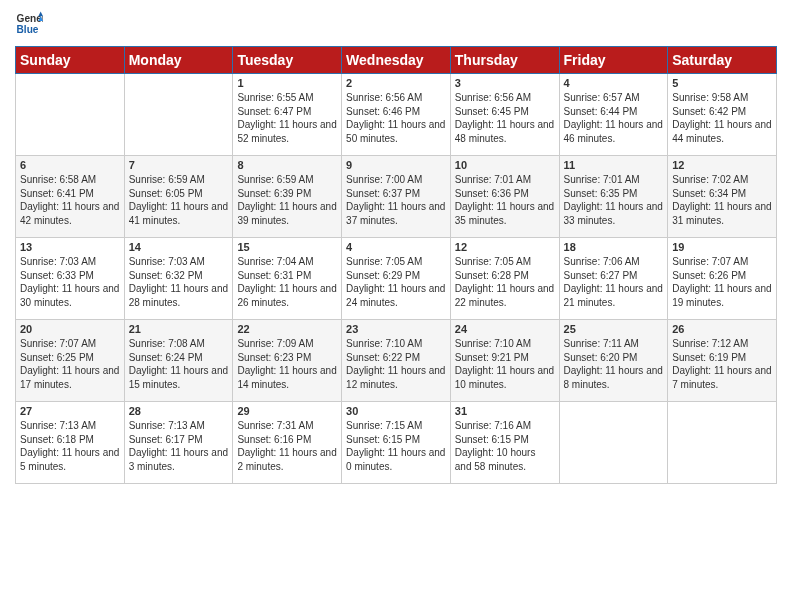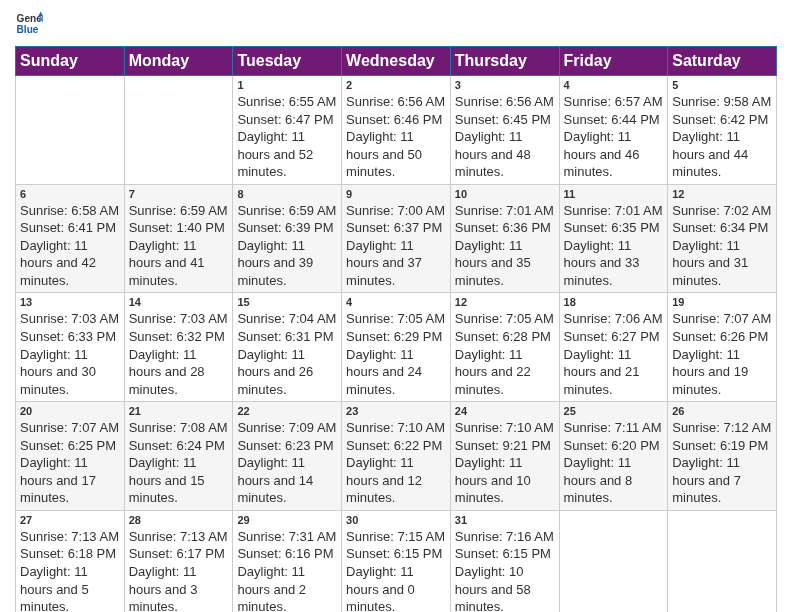--- a/index.html
+++ b/index.html
@@ -44,23 +44,23 @@
       font-size: 13px;
       color: #555;
       margin-top: 2px;
     }
     .calendar {
       width: 100%;
       border-collapse: collapse;
       border: 1px solid #ccc;
     }
     .calendar th {
-      background: #701a75;
+      background: #b91c1c;
       color: #fff;
-      font-size: 16px;
+      font-size: 14px;
       font-weight: bold;
       padding: 5px 4px;
       text-align: left;
       border: 1px solid #2c6fad;
     }
     .calendar td {
       width: 14.28%;
       vertical-align: top;
       border: 1px solid #ccc;
       padding: 3px 4px;
@@ -74,21 +74,21 @@
     .calendar tr:nth-child(odd) td {
       background: #fff;
     }
     .day-num {
       font-size: 11px;
       font-weight: bold;
       display: block;
       margin-bottom: 2px;
     }
     .cell-text {
-      font-size: 13px;
+      font-size: 10px;
       line-height: 1.35;
       color: #333;
     }
   </style>
 </head>
 <body>
 
 <div class="page">
   <div class="header">
     <div class="logo">
@@ -155,21 +155,21 @@
         <tr>
           <td>
             <span class="day-num">6</span>
             <div class="cell-text">Sunrise: 6:58 AM
 Sunset: 6:41 PM
 Daylight: 11 hours and 42 minutes.</div>
           </td>
           <td>
             <span class="day-num">7</span>
             <div class="cell-text">Sunrise: 6:59 AM
-Sunset: 1:40 PM
+Sunset: 6:05 PM
 Daylight: 11 hours and 41 minutes.</div>
           </td>
           <td>
             <span class="day-num">8</span>
             <div class="cell-text">Sunrise: 6:59 AM
 Sunset: 6:39 PM
 Daylight: 11 hours and 39 minutes.</div>
           </td>
           <td>
             <span class="day-num">9</span>

